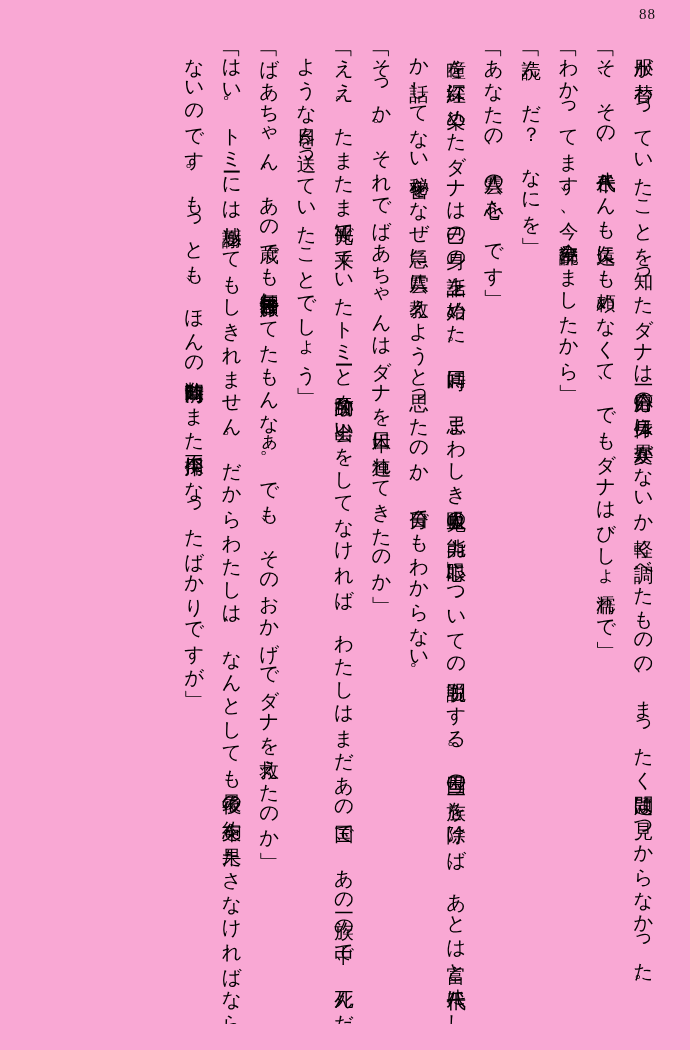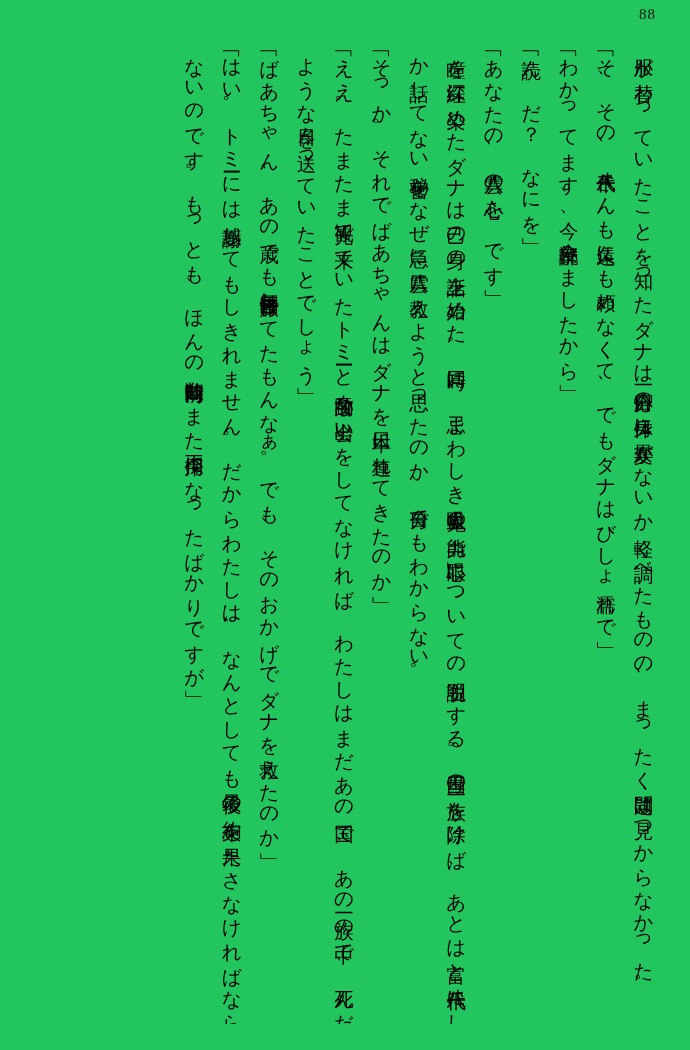--- a/index.html
+++ b/index.html
@@ -12,21 +12,21 @@
     height: 1050px;
     font-family: "Liberation Serif", "DejaVu Serif", serif;
     color: #000000;
     overflow: hidden;
     position: relative;
   }
   #page {
     position: relative;
     width: 690px;
     height: 1050px;
-    background: #22c55e;
+    background: #f9a8d4;
     box-sizing: border-box;
   }
   
   #page-number {
     position: absolute;
     top: 6px;
     right: 34px;
     font-size: 15px;
     font-family: "Liberation Serif", "DejaVu Serif", serif;
     letter-spacing: 1px;

